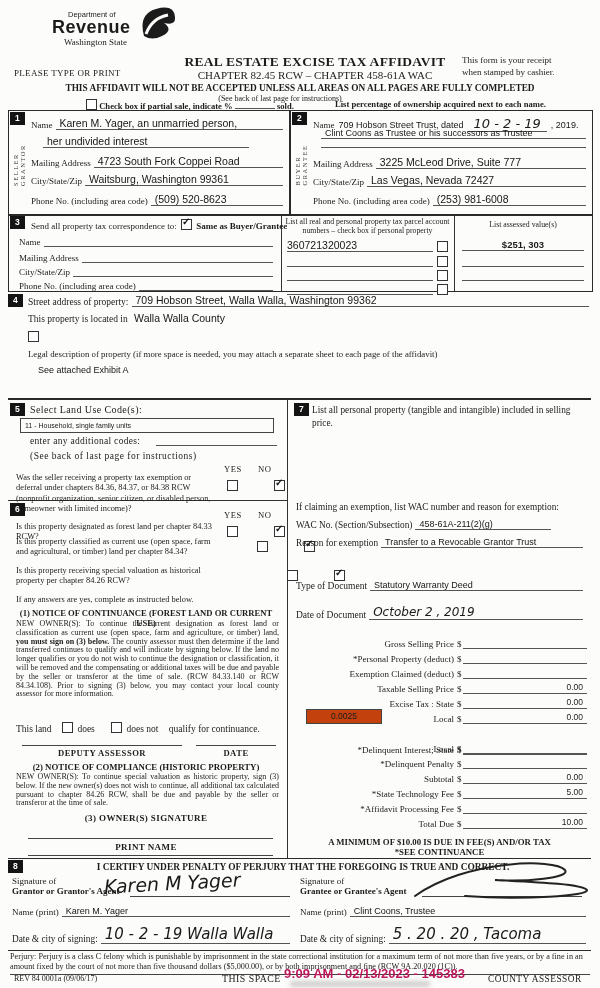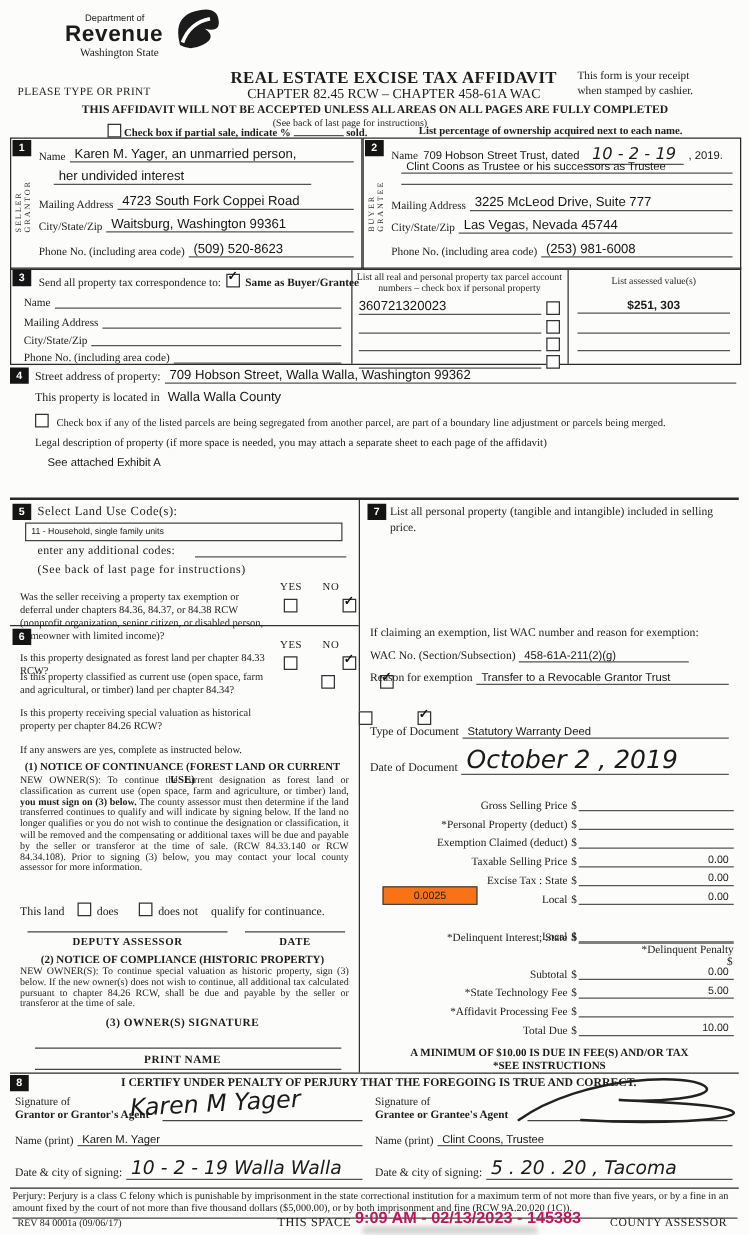--- a/index.html
+++ b/index.html
@@ -26,21 +26,21 @@
   .yesno{font-size:8.6px;letter-spacing:0.5px;}
   .ctr{text-align:center;}
   .b{font-weight:bold;}
   .para{font-size:8px;line-height:8.8px;text-align:justify;}
   .mrow{position:absolute;left:6px;right:4px;height:15px;display:flex;align-items:flex-end;}
   .mlabel{width:160px;text-align:right;font-size:9px;white-space:nowrap;}
   .dollar{font-size:9px;margin:0 1px 0 3px;}
   .mline{flex:1;border-bottom:1px solid #555;position:relative;height:12px;}
   .mval{font-style:normal;position:absolute;right:4px;bottom:1px;font-family:"Liberation Sans",sans-serif;font-size:8.5px;}
   .ratebox{position:absolute;left:12px;bottom:0px;width:74px;height:13px;border:1px solid #444;
-           font-family:"Liberation Sans",sans-serif;font-size:8.5px;text-align:center;line-height:13px;background:#f97316;}
+           font-family:"Liberation Sans",sans-serif;font-size:8.5px;text-align:center;line-height:13px;background:#c2410c;}
   .sigline{border-bottom:1px solid #444;}
   .smudge{position:absolute;filter:blur(2px);background:#9a9a9a;opacity:.45;border-radius:2px;}
 </style>
 </head>
 <body>
 
 <div id="page">
 
   <div class="abs" style="left:52px;top:10px;">
     <div style="font-size:7.5px;margin-left:16px;font-family:'Liberation Sans',sans-serif;">Department of</div>
@@ -115,21 +115,21 @@
     <div class="field" style="left:30px;top:17px;right:6px;">
       <span class="val typed-sm">Clint Coons as Trustee or his successors as Trustee</span>
     </div>
     <div class="abs ul" style="left:30px;top:36px;right:6px;"></div>
     <div class="field" style="left:22px;top:45px;right:6px;">
       <span class="lbl">Mailing Address</span>
       <span class="val typed">3225 McLeod Drive, Suite 777</span>
     </div>
     <div class="field" style="left:22px;top:63px;right:6px;">
       <span class="lbl">City/State/Zip</span>
-      <span class="val typed">Las Vegas, Nevada 45744</span>
+      <span class="val typed">Las Vegas, Nevada 72427</span>
     </div>
     <div class="field" style="left:22px;top:82px;right:6px;">
       <span class="lbl">Phone No. (including area code)</span>
       <span class="val typed">(253) 981-6008</span>
     </div>
   </div>
 
   <div class="abs box" style="left:8px;top:214px;width:583px;height:76px;">
     <span class="badge abs" style="left:1px;top:1px;">3</span>
 
@@ -200,21 +200,20 @@
     <div class="field" style="left:20px;top:0px;right:2px;">
       <span class="lbl" style="font-size:9.5px;">Street address of property:</span>
       <span class="val typed">709 Hobson Street, Walla Walla, Washington 99362</span>
     </div>
     <div class="abs" style="left:20px;top:18px;font-size:9.5px;">
       <span>This property is located in</span>
       <span class="typed" style="margin-left:4px;">Walla Walla County</span>
     </div>
     <div class="abs" style="left:20px;top:37px;right:2px;font-size:8.5px;">
       <span class="cb" style="margin-right:4px;"><i></i></span>
-      <span>Check box if any of the listed parcels are being segregated from another parcel, are part of a boundary line adjustment or parcels being merged.</span>
     </div>
     <div class="abs" style="left:20px;top:55px;right:2px;font-size:8.8px;">Legal description of property (if more space is needed, you may attach a separate sheet to each page of the affidavit)</div>
     <div class="abs typed-sm" style="left:30px;top:71px;">See attached Exhibit A</div>
   </div>
 
   <div class="abs" style="left:8px;top:398px;width:583px;height:458px;border-top:2px solid #2a2a2a;border-bottom:1.5px solid #2a2a2a;">
 
     <div class="abs" style="left:0;top:0;width:279px;height:100%;border-right:1px solid #333;">
 
       <div class="abs" style="left:0;top:0;width:100%;height:100px;border-bottom:1px solid #333;">
@@ -294,21 +293,21 @@
         <span class="lbl" style="font-size:9.3px;">Reason for exemption</span>
         <span class="val typed-sm">Transfer to a Revocable Grantor Trust</span>
       </div>
 
       <div class="field" style="left:8px;top:180px;right:8px;">
         <span class="lbl" style="font-size:9.5px;">Type of Document</span>
         <span class="val typed-sm">Statutory Warranty Deed</span>
       </div>
       <div class="field" style="left:8px;top:198px;right:8px;height:22px;">
         <span class="lbl" style="font-size:9.5px;">Date of Document</span>
-        <span class="val hand" style="font-size:20px;">October 2 , 2019</span>
+        <span class="val hand" style="font-size:12px;">October 2 , 2019</span>
       </div>
 
       <div class="mrow" style="top:234px;">
         <span class="mlabel">Gross Selling Price</span>
           <span class="dollar">$</span>
         <span class="mline">
             <i class="mval"></i>
           </span>
       </div>
       <div class="mrow" style="top:249px;">
@@ -354,21 +353,21 @@
             <i class="mval"></i>
           </span>
       </div>
       <div class="mrow" style="top:339px;">
         <span class="mlabel">Local</span>
           <span class="dollar">$</span>
         <span class="mline">
             <i class="mval"></i>
           </span>
       </div>
-      <div class="mrow" style="top:354px;flex-direction:column;">
+      <div class="mrow" style="top:354px;">
         <span class="mlabel">*Delinquent Penalty</span>
           <span class="dollar">$</span>
         <span class="mline">
             <i class="mval"></i>
           </span>
       </div>
       <div class="mrow" style="top:369px;">
         <span class="mlabel">Subtotal</span>
           <span class="dollar">$</span>
         <span class="mline">
@@ -391,21 +390,21 @@
       </div>
       <div class="mrow" style="top:414px;">
         <span class="mlabel">Total Due</span>
           <span class="dollar">$</span>
         <span class="mline">
             <i class="mval">10.00</i>
           </span>
       </div>
 
       <div class="abs ctr b" style="left:0;top:437px;width:100%;font-size:8.8px;">A MINIMUM OF $10.00 IS DUE IN FEE(S) AND/OR TAX</div>
-      <div class="abs ctr b" style="left:0;top:447px;width:100%;font-size:8.8px;">*SEE INSTRUCTIONS</div>
+      <div class="abs ctr b" style="left:0;top:447px;width:100%;font-size:8.8px;">*SEE CONTINUANCE</div>
     </div>
   </div>
 
   <div class="abs" style="left:8px;top:858px;width:583px;height:92px;border-bottom:1.5px solid #2a2a2a;">
     <span class="badge abs" style="left:0;top:2px;">8</span>
     <div class="abs ctr b" style="left:60px;top:4px;width:470px;font-size:9.4px;">I CERTIFY UNDER PENALTY OF PERJURY THAT THE FOREGOING IS TRUE AND CORRECT.</div>
 
     <div class="abs" style="left:4px;top:18px;width:280px;height:72px;">
       <div class="abs" style="left:0;top:0;font-size:9px;">Signature of</div>
       <div class="abs b" style="left:0;top:10px;font-size:9px;">Grantor or Grantor's Agent</div>

